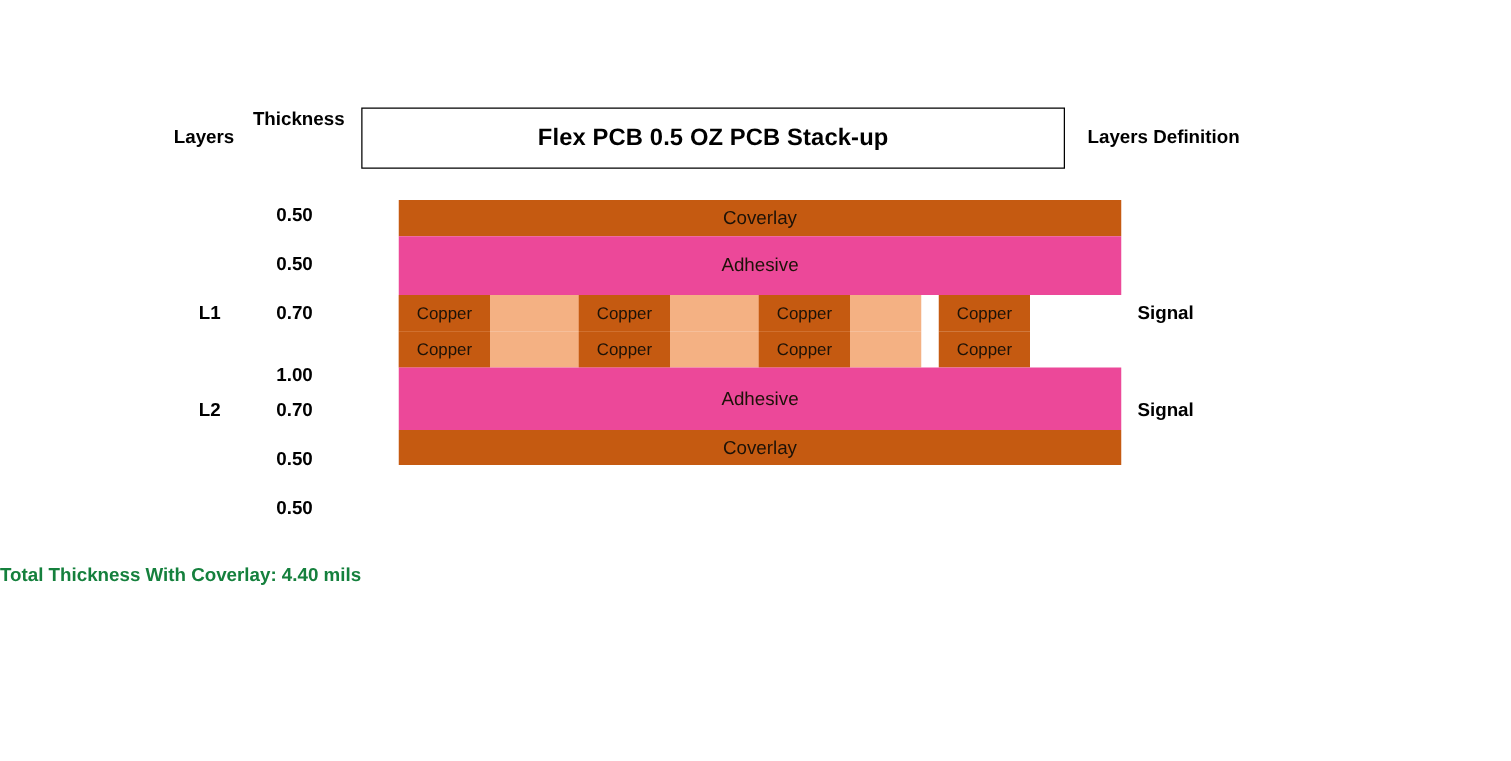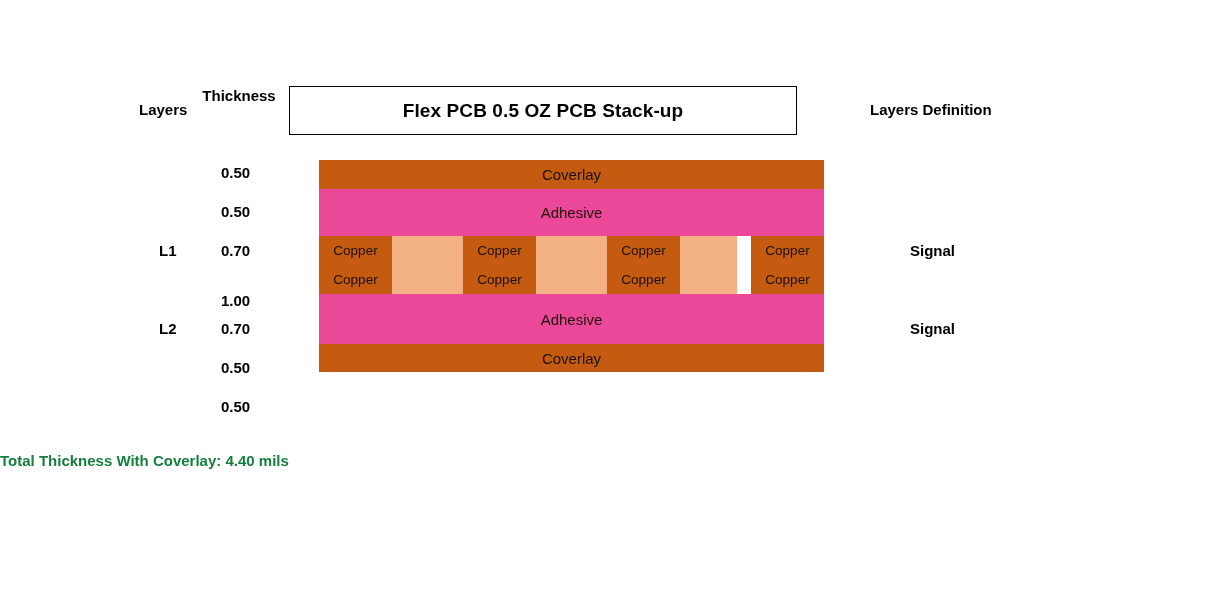--- a/index.html
+++ b/index.html
@@ -26,21 +26,21 @@
   #hdr-layers   { left: 139px; top: 101px; }
   #hdr-thick    { left: 200px; top: 87px; width: 86px; overflow: hidden; text-align: center; }
   #hdr-thick span { position: relative; left: -4px; }
   #hdr-layerdef { left: 870px; top: 101px; }
 
   
   #title-box {
     position: absolute;
     left: 289px;
     top: 86px;
-    width: 508px;
+    width: 563px;
     height: 49px;
     border: 1.5px solid #000000;
     background: #ffffff;
     box-sizing: border-box;
     display: flex;
     align-items: center;
     justify-content: center;
     z-index: 5;
   }
   #title-text {
@@ -52,21 +52,21 @@
 
   
   #stack {
     position: absolute;
     left: 319px;
     top: 160px;
     width: 505px;
   }
   .band {
     position: relative;
-    width: 505px;
+    width: 578px;
     box-sizing: border-box;
     display: flex;
     align-items: center;
     justify-content: center;
     font-size: 15px;
     color: #1c1208;
   }
   .band.coverlay { background: #C55A11; }
   .band.adhesive { background: #ec4899; }
   .band.polyimide { background: #ffffff; }

